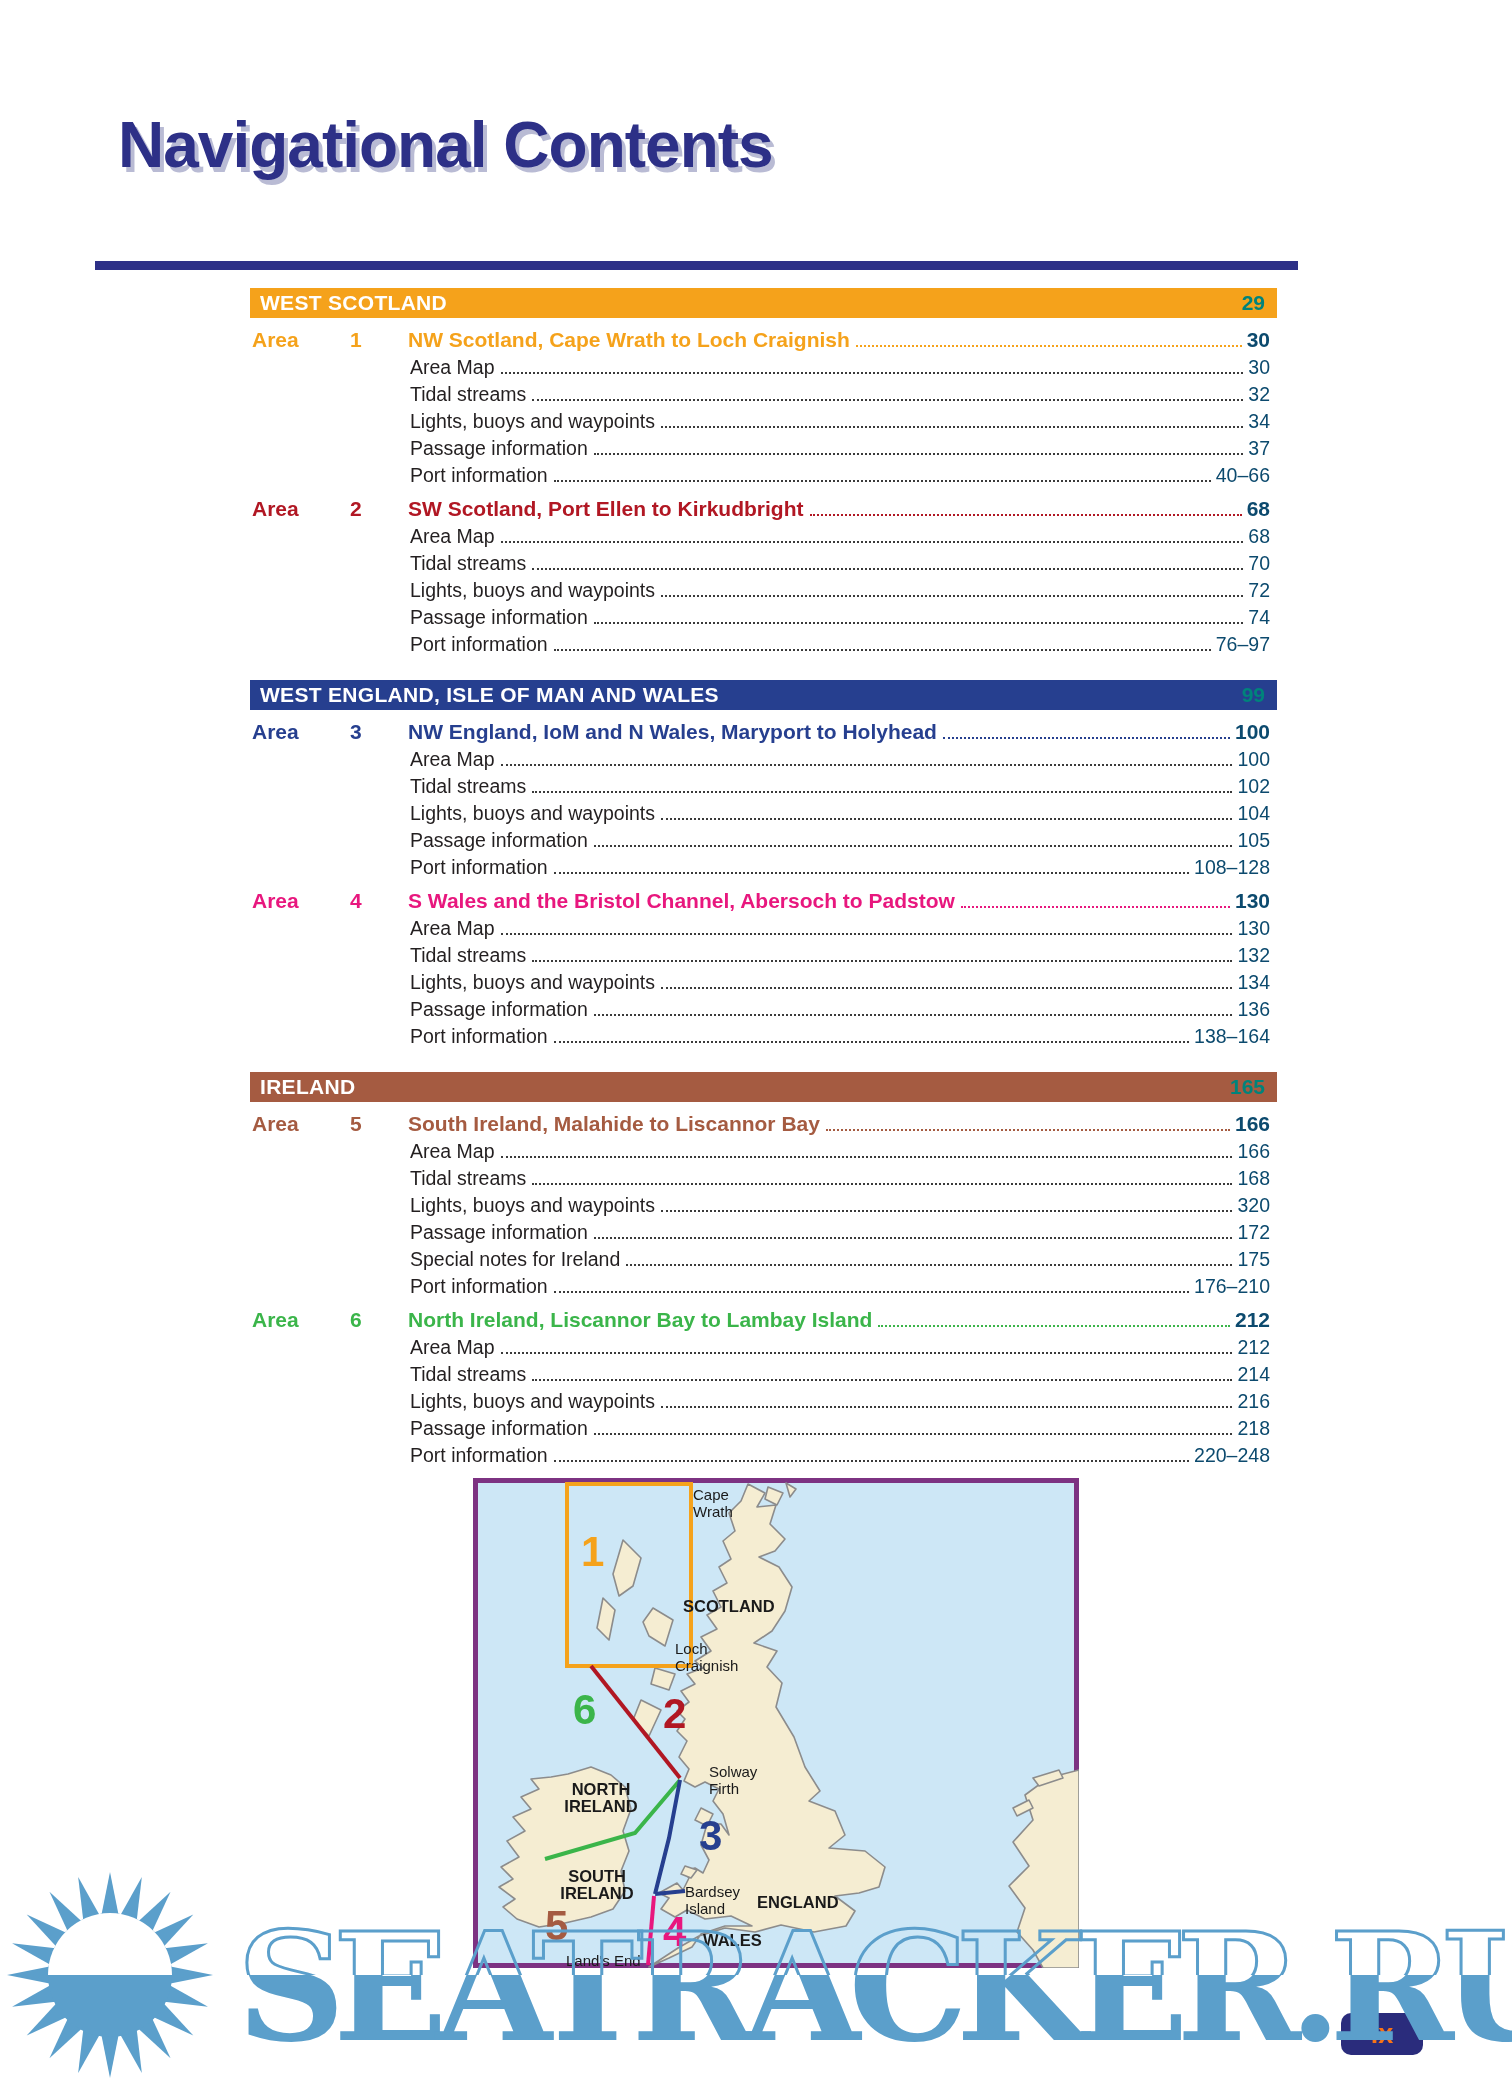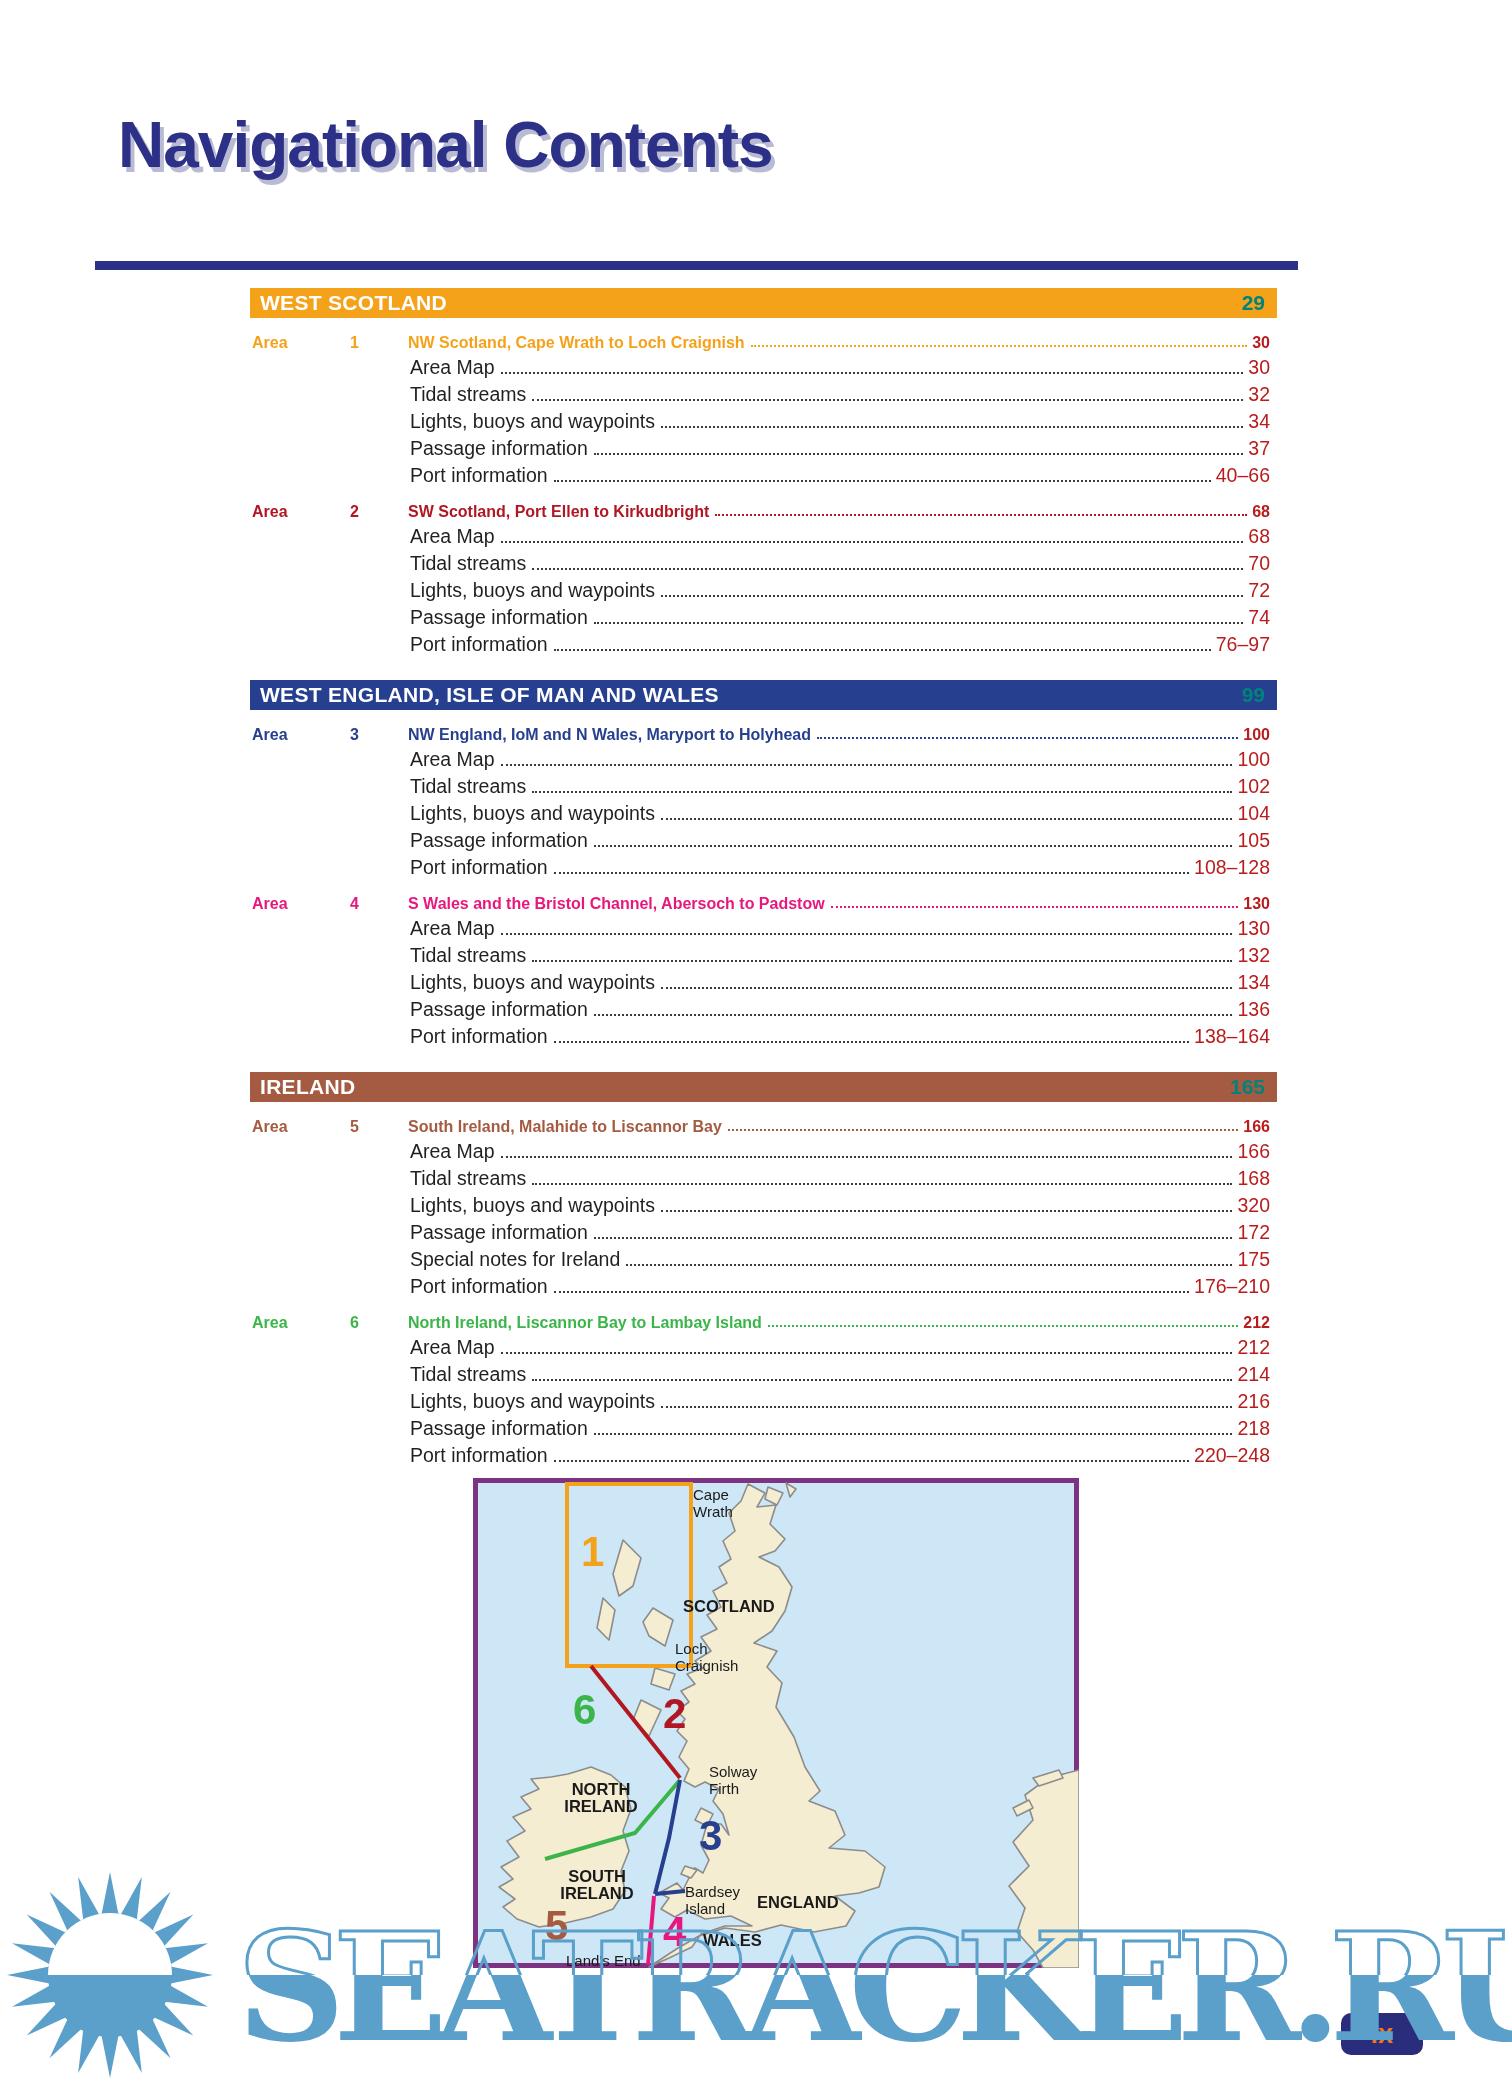--- a/index.html
+++ b/index.html
@@ -14,29 +14,29 @@
 
   
   .toc{position:absolute;left:250px;top:288px;width:1027px;}
   .section-bar{display:flex;align-items:center;height:30px;margin-top:24px;
     padding:0 12px 0 10px;box-sizing:border-box;}
   .section-bar:first-child{margin-top:0;}
   .bar-label{flex:1;color:#ffffff;font-weight:bold;font-size:21px;letter-spacing:.3px;}
   .bar-page{font-weight:bold;font-size:21px;color:#00837b;}
 
   .area-row{display:flex;align-items:flex-end;height:27px;margin-top:7px;
-    font-size:16px;font-weight:bold;padding-right:7px;}
+    font-size:21px;font-weight:bold;padding-right:7px;}
   .a-word{width:100px;padding-left:2px;box-sizing:border-box;}
   .a-num{width:58px;}
   .a-title{white-space:nowrap;}
   .sub-row{display:flex;align-items:flex-end;height:27px;font-size:19.5px;
     padding-left:160px;padding-right:7px;color:#231f20;}
   .leader{flex:1;border-bottom:2.6px dotted #3a3a3a;margin:0 5px 5px 6px;min-width:20px;}
   .area-leader{margin-bottom:5px;}
-  .pageno{color:#b91c1c;white-space:nowrap;}
+  .pageno{color:#0c4a6e;white-space:nowrap;}
   .area-page{font-weight:bold;}
   .sub-row .pageno{font-weight:normal;}
 
   
   .map-wrap{position:absolute;left:473px;top:1478px;width:606px;height:490px;}
   .map-wrap svg{display:block;}
   .m-label{font-family:"Liberation Sans",sans-serif;font-size:15px;fill:#1a1a1a;}
   .m-label-bold{font-family:"Liberation Sans",sans-serif;font-size:16.5px;font-weight:bold;fill:#1a1a1a;}
   .m-num{font-family:"Liberation Sans",sans-serif;font-size:42px;font-weight:bold;}
 

